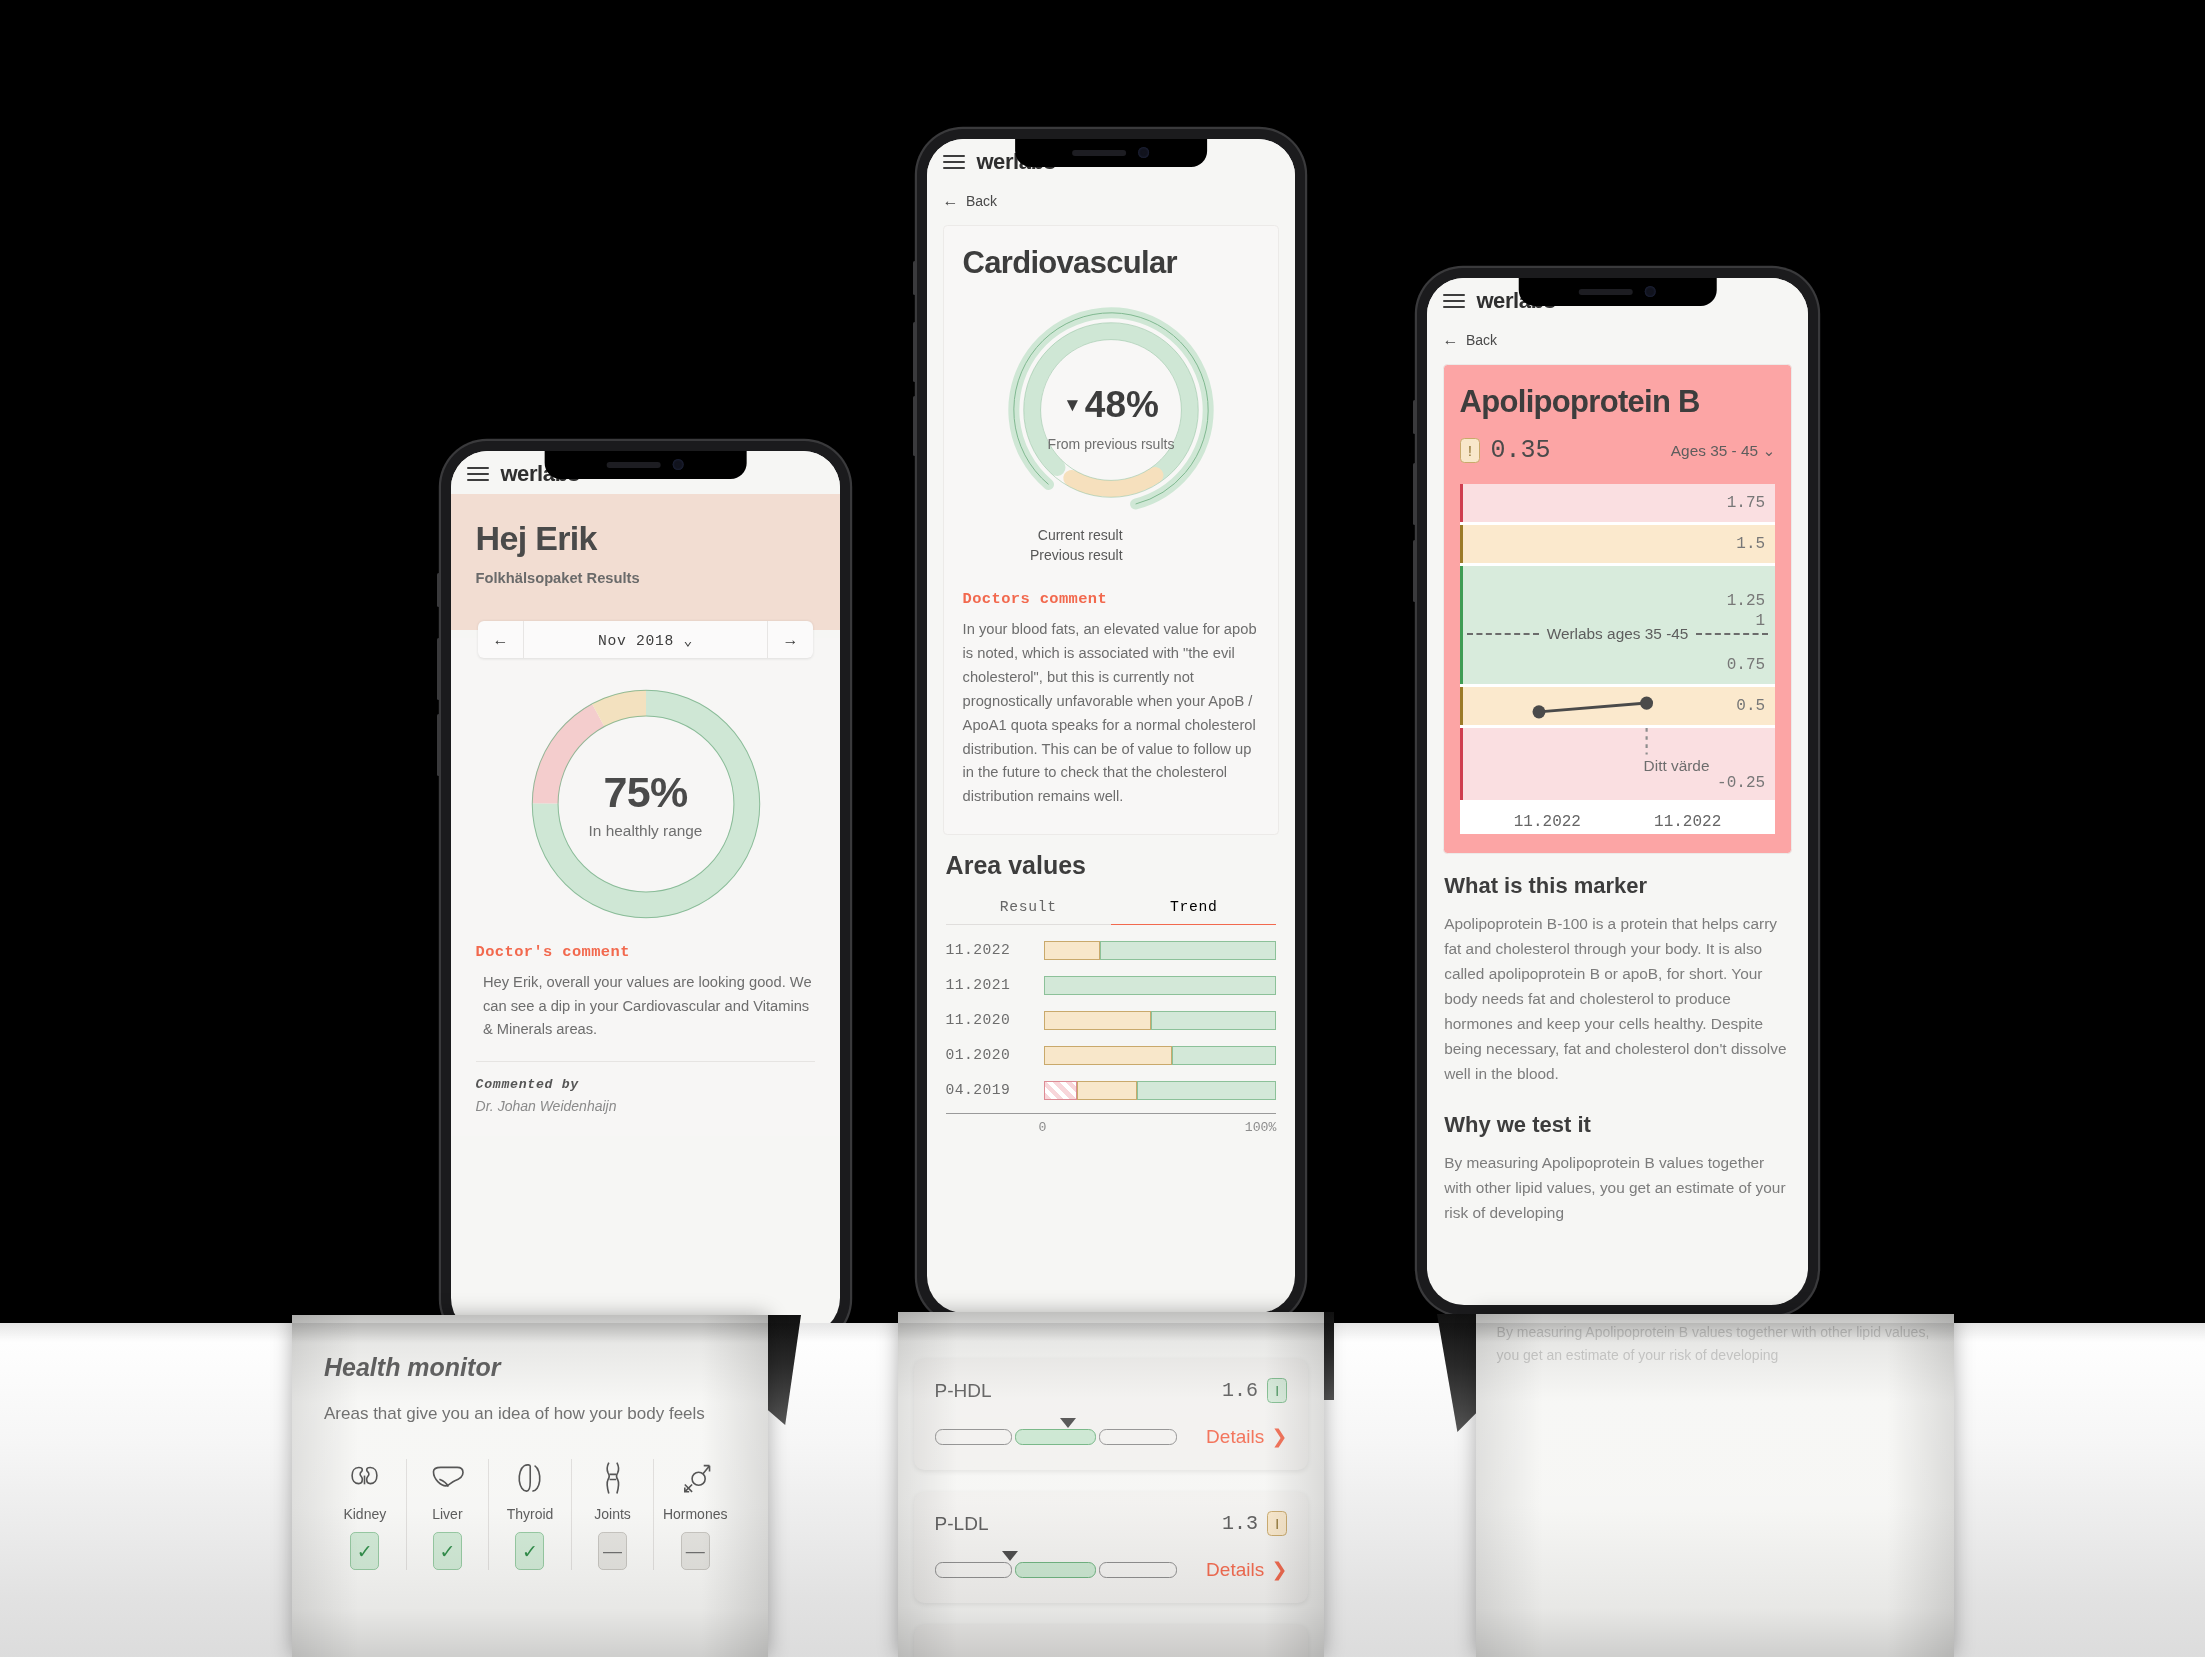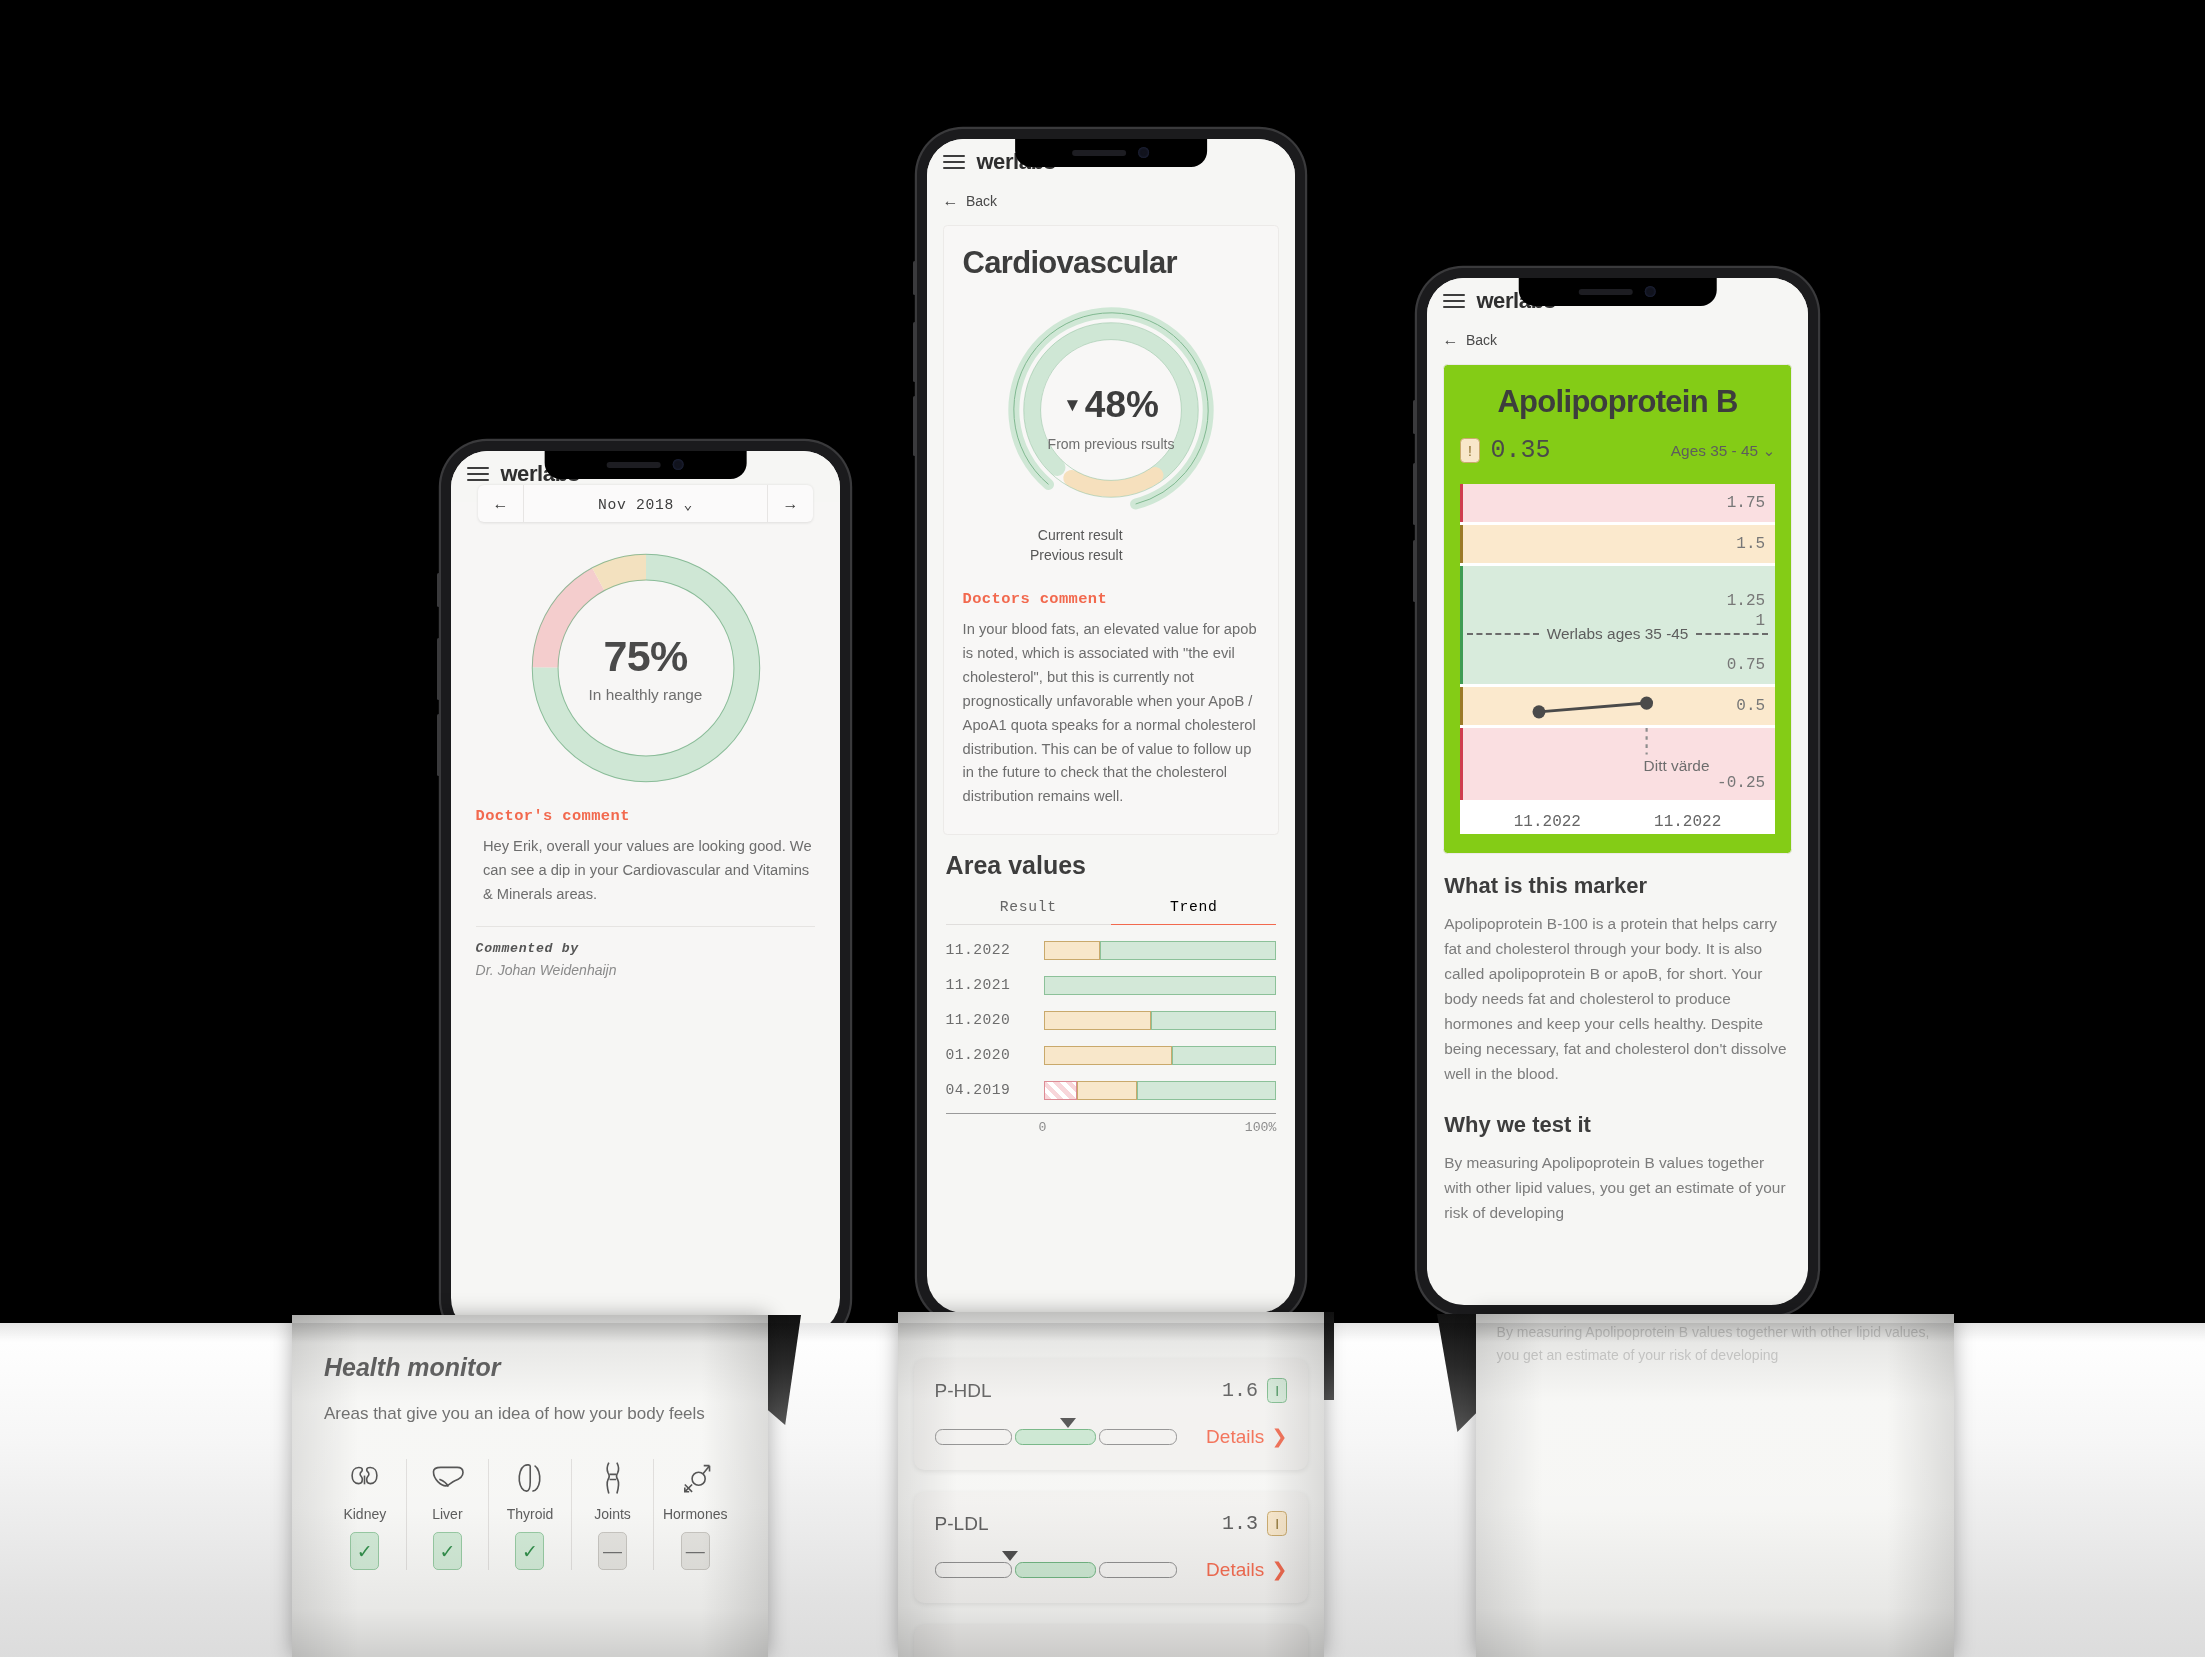--- a/index.html
+++ b/index.html
@@ -162,21 +162,21 @@
   .pill.a { background:#f8e7ca; border:0.7px solid #c9a96b; color:#8a6d2c; }
   .mc-bot { display:flex; align-items:center; justify-content:space-between; margin-top:22px; }
   .range { position:relative; width: 242px; height: 16px; display:flex; }
   .range .rl, .range .rr { flex:1; border:0.7px solid #8d8d8d; background:#f2f1ef; border-radius:7.3px; }
   .range .rm { flex:1.05; border:0.7px solid #6eb27f; background:#cae6d0; border-radius:7.3px; margin:0 2.9px; }
   .caret { position:absolute; top:-10.3px; width:0; height:0;
            border-left:8px solid transparent; border-right:8px solid transparent; border-top:10.3px solid #4a4a4a; }
   .details { display:flex; align-items:center; gap:7.3px; color:#f2694e; font-size:19px; }
 
   
-  .r-card { margin: 4.4px 16px 0 16px; background:#84cc16; border:0.7px solid #eceae8; border-radius:4.4px; padding: 19px 16px 19px 16px; text-align: center; }
+  .r-card { margin: 4.4px 16px 0 16px; background:#fca5a5; border:0.7px solid #eceae8; border-radius:4.4px; padding: 19px 16px 19px 16px; }
   .r-title { font-size: 31px; font-weight:800; color:#3d3d3d; letter-spacing:-0.7px; }
   .r-valrow { display:flex; align-items:center; justify-content:space-between; margin-top: 16px; }
   .r-left { display:flex; align-items:center; gap:10.3px; }
   .r-val { font-family:"Liberation Mono", monospace; font-size:25px; color:#4a4a4a; }
   .r-ages { font-size:15.4px; color:#5d5d5d; display:flex; align-items:center; gap:4.4px; cursor:pointer; }
 
   .bandchart { position:relative; margin-top: 19px; background:#fff; }
   .band { position:relative; height:38px; display:flex; align-items:center; justify-content:flex-end;
           padding-right:10.3px; font-family:"Liberation Mono", monospace; font-size:16px; color:#777; margin-bottom:2.9px; }
   .band .edge { position:absolute; left:0; top:0; bottom:0; width:3.7px; }
@@ -345,20 +345,24 @@
 
       <div class="appbar">
         <div class="burger">
             <span></span>
             <span></span>
             <span></span>
           </div>
         <div class="brand">werlabs</div>
       </div>
 
+      <div class="pink-head">
+        <div class="greet">Hej Erik</div>
+        <div class="pkg">Folkhälsopaket Results</div>
+      </div>
 
       <div style="position:relative; margin-top:-34px;">
         <div class="monthbar">
           <div class="mb">←</div>
           <div class="divv"></div>
           <div class="msel">
             <span>Nov 2018</span>
             <span>⌄</span>
           </div>
           <div class="divv"></div>

